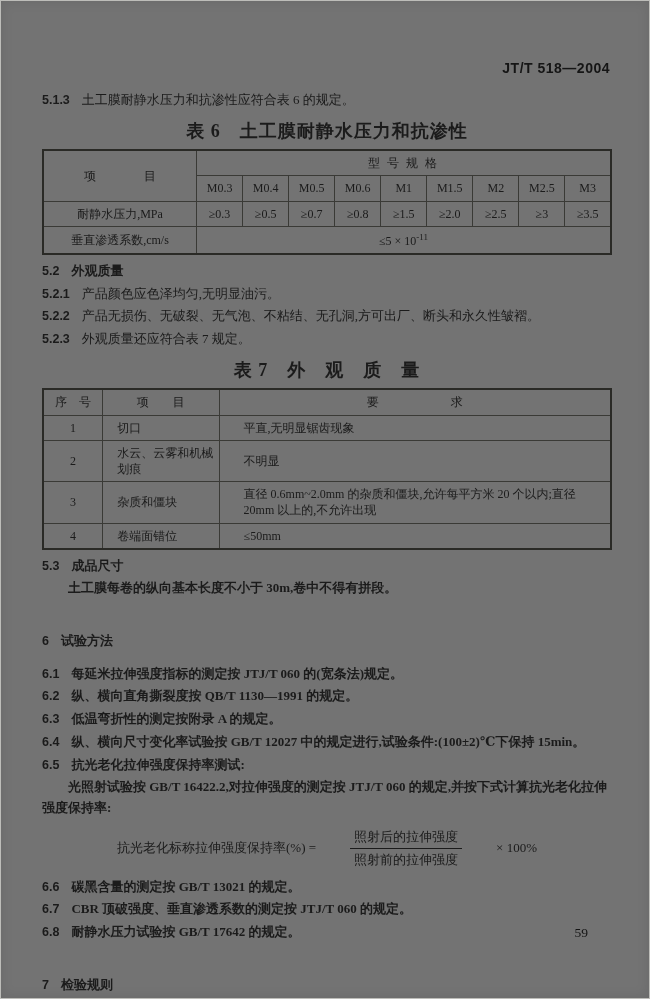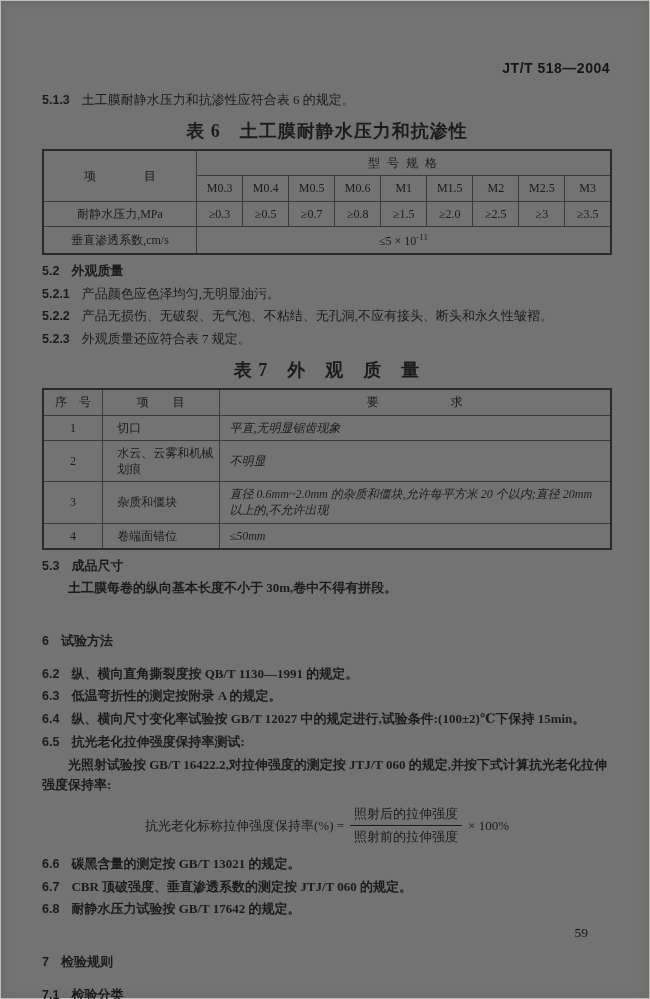--- a/index.html
+++ b/index.html
@@ -47,27 +47,27 @@
     margin:2px 0 6px 0;
   }
   th,td{
     border:1px solid #3a3a36;
     font-size:12px;line-height:1.35;
     padding:4px 3px;text-align:center;vertical-align:middle;
     font-weight:normal;
     overflow:hidden;
   }
   table{border:2px solid #2a2a26;}
-  .t7 td.req{text-align:left;padding-left:10px;padding-right:8px;font-style:italic;}
+  .t7 td.req{text-align:left;padding-left:24px;padding-right:8px;}
   .t7 td.item{text-align:left;padding-left:14px;}
   .hdr{letter-spacing:2px;}
   sup{font-size:9px;}
   .formula{
     display:flex;justify-content:center;align-items:center;
-    margin:8px 0 6px 0;font-size:13px;
+    margin:8px 0 6px 0;font-size:13px;gap:28px;
   }
   .frac{display:inline-block;text-align:center;margin:0 6px;vertical-align:middle;}
   .frac .num{display:block;padding:0 4px 1px 4px;border-bottom:1.5px solid #1b1b1b;}
   .frac .den{display:block;padding:1px 4px 0 4px;}
   .page-number{
     position:absolute;bottom:58px;right:62px;
     font-size:13.5px;color:#151515;
   }
   .t6 .label-cell{font-size:12px;}
 </style>
@@ -134,21 +134,21 @@
     </tbody>
       </table>
 
     <p class="clause heading">
       <span class="cnum">5.2</span><span>外观质量</span>
     </p>
     <p class="clause">
       <span class="cnum">5.2.1</span><span>产品颜色应色泽均匀,无明显油污。</span>
     </p>
     <p class="clause">
-      <span class="cnum">5.2.2</span><span>产品无损伤、无破裂、无气泡、不粘结、无孔洞,不应有接头、断头和永久性皱褶。</span>
+      <span class="cnum">5.2.2</span><span>产品无损伤、无破裂、无气泡、不粘结、无孔洞,方可出厂、断头和永久性皱褶。</span>
     </p>
     <p class="clause">
       <span class="cnum">5.2.3</span><span>外观质量还应符合表 7 规定。</span>
     </p>
 
     <div class="tbl-title">表 7　外　观　质　量</div>
 
     <table class="t7">
       <colgroup>
         <col style="width:10.5%">
@@ -187,20 +187,23 @@
     <p class="clause heading">
       <span class="cnum">5.3</span><span>成品尺寸</span>
     </p>
     <p class="para">土工膜每卷的纵向基本长度不小于 30m,卷中不得有拼段。</p>
 
     <p class="clause heading sec-heading">
       <span class="cnum">6</span><span>试验方法</span>
     </p>
 
     <p class="clause bold-clause">
+      <span class="cnum">6.1</span><span>每延米拉伸强度指标的测定按 JTJ/T 060 的(宽条法)规定。</span>
+    </p>
+    <p class="clause bold-clause">
       <span class="cnum">6.2</span><span>纵、横向直角撕裂度按 QB/T 1130—1991 的规定。</span>
     </p>
     <p class="clause bold-clause">
       <span class="cnum">6.3</span><span>低温弯折性的测定按附录 A 的规定。</span>
     </p>
     <p class="clause bold-clause">
       <span class="cnum">6.4</span><span>纵、横向尺寸变化率试验按 GB/T 12027 中的规定进行,试验条件:(100±2)℃下保持 15min。</span>
     </p>
     <p class="clause bold-clause">
       <span class="cnum">6.5</span><span>抗光老化拉伸强度保持率测试:</span>

